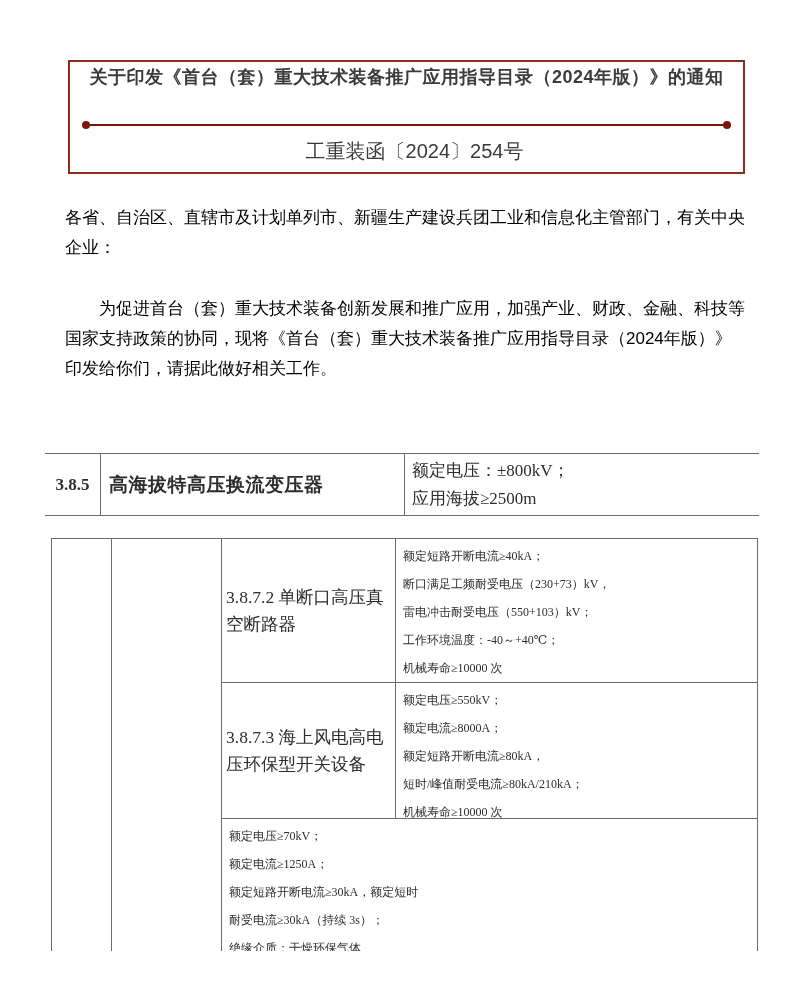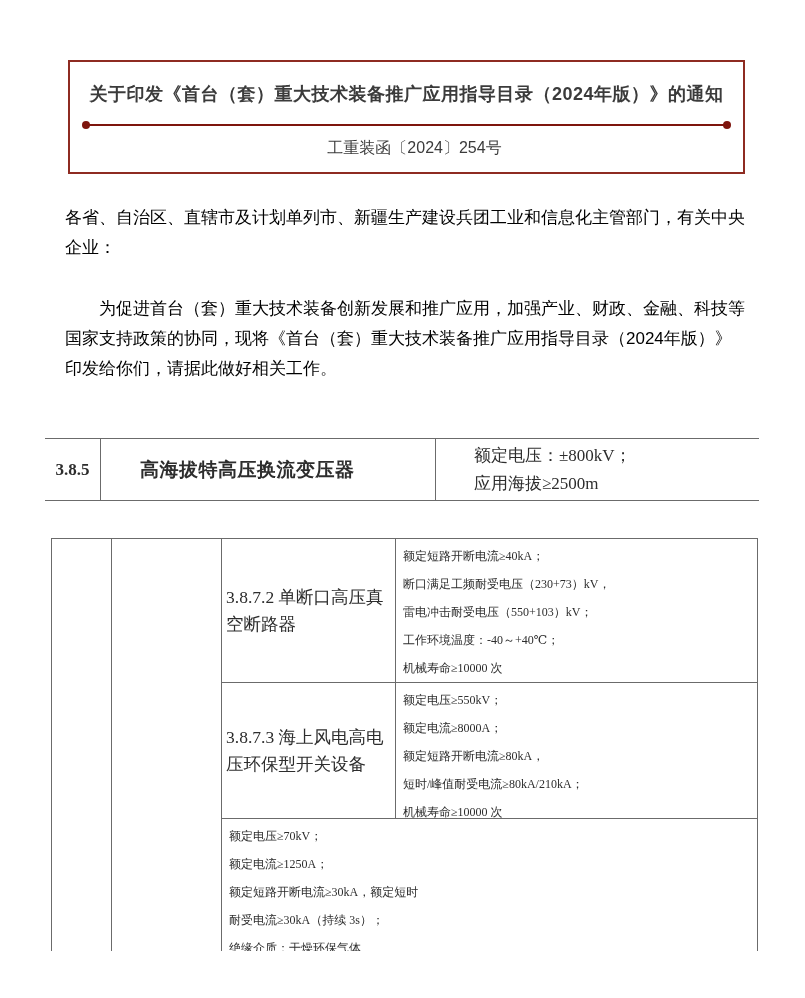--- a/index.html
+++ b/index.html
@@ -14,21 +14,21 @@
 
   
   .notice-box {
     position: absolute;
     left: 68px; top: 60px;
     width: 673px; height: 110px;
     border: 2px solid #8e2b21;
     background: #ffffff;
   }
   .notice-title {
-    margin-top: 20px;
+    margin-top: 3px;
     text-align: center;
     font-size: 18px;
     font-weight: bold;
     color: #3b3b3b;
     letter-spacing: 0.5px;
     white-space: nowrap;
   }
   .notice-rule {
     position: absolute;
     left: 13px; right: 13px; top: 62px;
@@ -41,21 +41,21 @@
     width: 8px; height: 8px;
     border-radius: 50%;
     background: #7e150d;
   }
   .rule-dot.left  { left: -1px; }
   .rule-dot.right { right: -1px; }
   .notice-number {
     position: absolute;
     left: 16px; right: 0; top: 76px;
     text-align: center;
-    font-size: 16px;
+    font-size: 20px;
     color: #3b3b3b;
   }
 
   
   .letter {
     position: absolute;
     left: 65px; top: 203px;
     width: 680px;
     font-size: 17px;
     line-height: 30px;
@@ -65,26 +65,25 @@
   .letter .para2 { margin-top: 31px; text-indent: 2em; }
   .letter .signature { margin-top: 19px; text-align: right; }
 
   
   .scan {
     font-family: "Liberation Serif", "DejaVu Serif", serif;
     color: #2d2d2d;
   }
   .t1 {
     position: absolute;
-    left: 45px; top: 438px;
+    left: 45px; top: 453px;
     width: 714px; height: 61px;
     border-top: 1px solid #6b6b6b;
     border-bottom: 1px solid #6b6b6b;
     display: flex;
-    gap: 31px;
   }
   .t1 .c-code {
     width: 55px;
     border-right: 1px solid #6b6b6b;
     display: flex; align-items: center; justify-content: center;
     font-weight: bold; font-size: 17px;
   }
   .t1 .c-name {
     width: 295px;
     border-right: 1px solid #6b6b6b;

